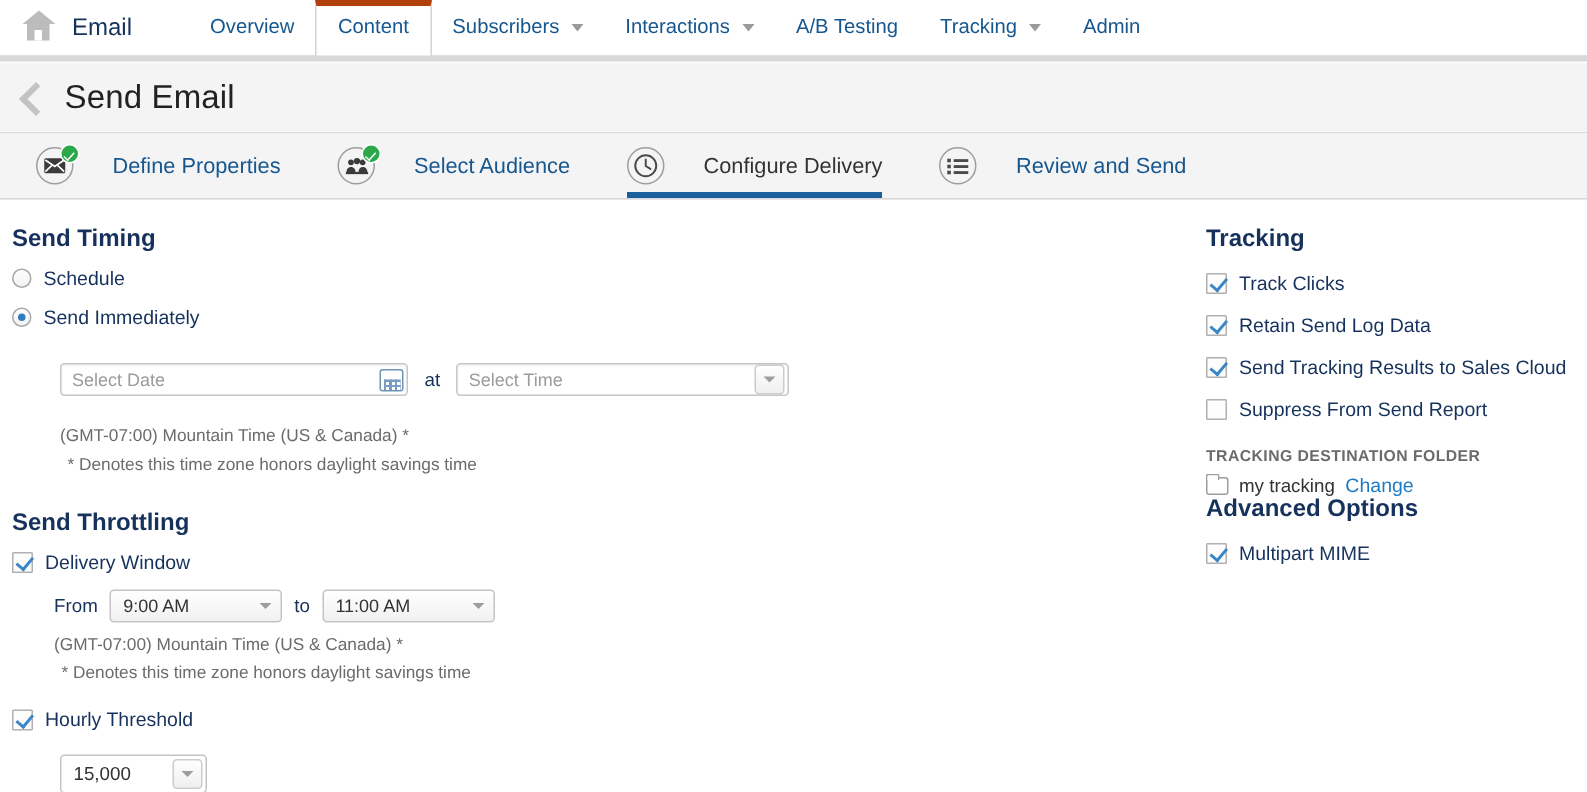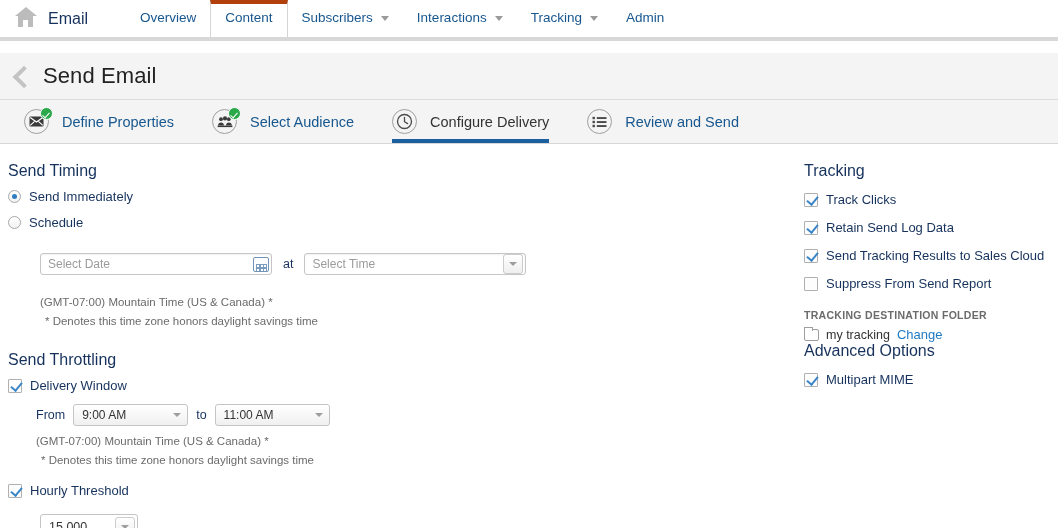--- a/index.html
+++ b/index.html
@@ -88,21 +88,21 @@
   }
 
   
   .pagehead {
     height: 47px;
     background: #f4f4f4;
     border-bottom: 1px solid #dcdcdc;
     display: flex;
     align-items: center;
     padding-left: 11px;
-    margin-top: 15px;
+    margin-top: 4px;
   }
   .back-chevron {
     width: 20px; height: 22px;
     position: relative;
     margin-right: 12px;
     cursor: pointer;
     flex: none;
   }
   .back-chevron:before {
     content: "";
@@ -124,21 +124,21 @@
     height: 44px;
     background: #f4f4f4;
     border-bottom: 1px solid #d6d6d6;
     display: flex;
     align-items: stretch;
     padding-left: 24px;
   }
   .step {
     display: flex;
     align-items: center;
-    gap: 13px;
+    gap: 26px;
     padding: 0 16px 0 0;
     margin-right: 22px;
     position: relative;
     cursor: pointer;
   }
   .step .label {
     font-size: 14.5px;
     color: #17578f;
     white-space: nowrap;
   }
@@ -183,21 +183,21 @@
     display: flex;
     padding: 18px 0 0 0;
     height: 393px;
   }
   .col-left { width: 795px; padding-left: 8px; }
   .col-right { width: 263px; padding-left: 9px; }
 
   h2.sect {
     font-size: 16px;
     color: #16325c;
-    font-weight: normal;
+    font-weight: bold;
     margin: 0 0 9px 0;
   }
   .col-right h2.sect { margin-bottom: 12px; }
 
   .radio-row, .check-row {
     display: flex;
     align-items: center;
     gap: 8px;
     margin-bottom: 11px;
   }
@@ -414,20 +414,23 @@
     <div class="navtab active">
       <span>Content</span>
     </div>
     <div class="navtab">
       <span>Subscribers</span>
       <span class="caret"></span>
     </div>
     <div class="navtab">
       <span>Interactions</span>
       <span class="caret"></span>
+    </div>
+    <div class="navtab">
+      <span>A/B Testing</span>
     </div>
     <div class="navtab">
       <span>Tracking</span>
       <span class="caret"></span>
     </div>
     <div class="navtab">
       <span>Admin</span>
     </div>
   </div>
 </div>
@@ -491,27 +494,27 @@
   </div>
 </div>
 
 <div class="body-wrap">
 
   <div class="col-left">
 
     <h2 class="sect">Send Timing</h2>
 
     <div class="radio-row">
+      <span class="radio"></span>
+      <span class="radio-label">Schedule</span>
+    </div>
+
+    <div class="radio-row">
       <span class="radio on"></span>
       <span class="radio-label">Send Immediately</span>
-    </div>
-
-    <div class="radio-row">
-      <span class="radio"></span>
-      <span class="radio-label">Schedule</span>
     </div>
 
     <div class="field-row">
       <div class="inputbox date-input">
         <span class="ph">Select Date</span>
         <span class="cal-icon">
           <span class="top"></span><span class="grid"></span>
         </span>
       </div>
       <span class="at-text">at</span>

